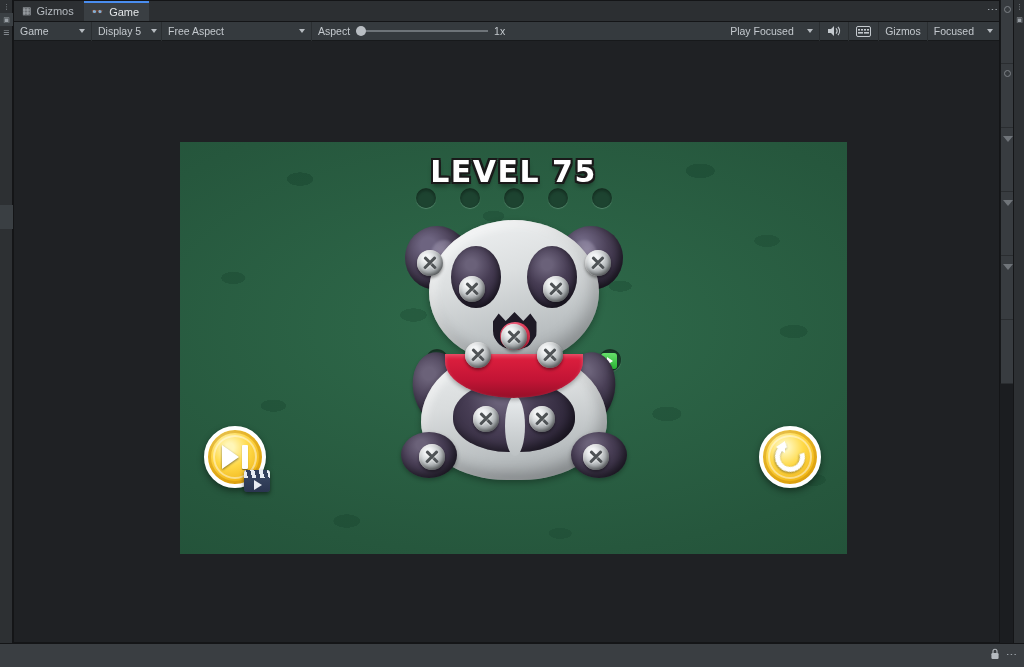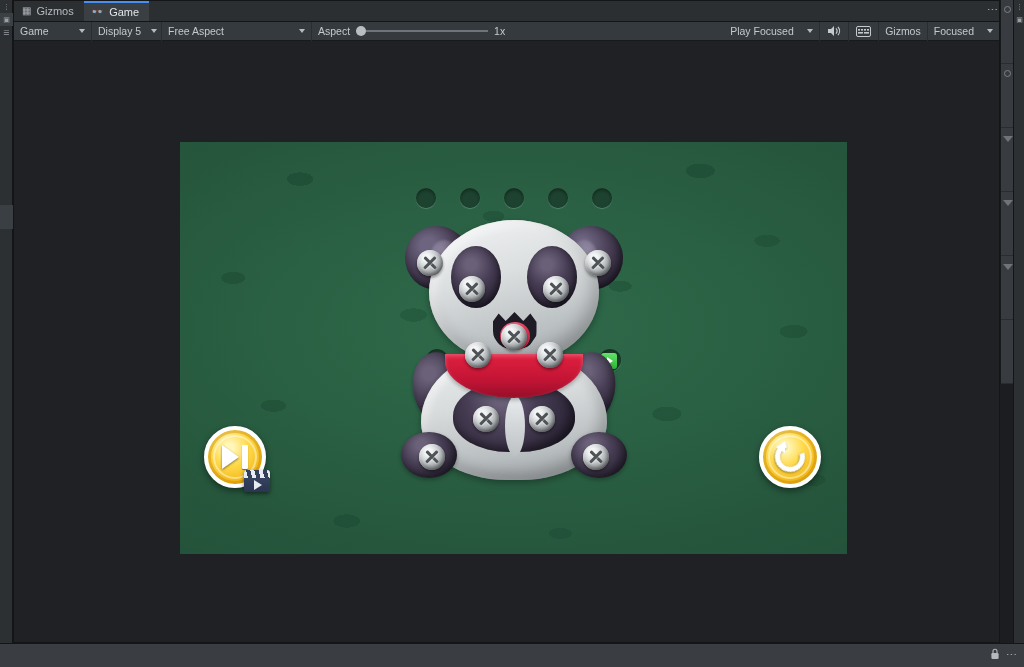--- a/index.html
+++ b/index.html
@@ -354,20 +354,21 @@
         <span>Focused</span>
         <span class="caret" style="margin-left:8px;"></span>
       </div>
     </div>
 
     <div class="viewport">
 
       <div class="game-canvas">
         <div class="pattern"></div>
 
+        <div class="level-title">LEVEL 75</div>
 
         <div class="slot-row">
           <div class="slot"></div>
           <div class="slot"></div>
           <div class="slot"></div>
           <div class="slot"></div>
           <div class="slot"></div>
         </div>
 
         <div class="slot" style="position:absolute; left:246px; top:207px; width:22px; height:22px;"></div>

